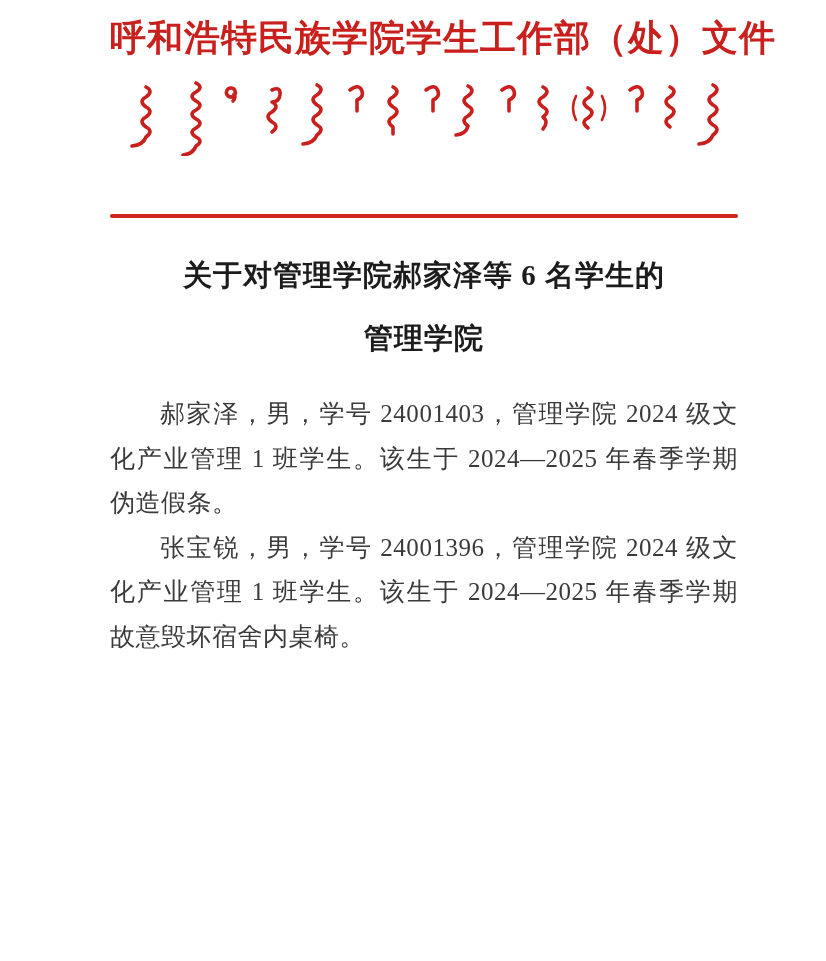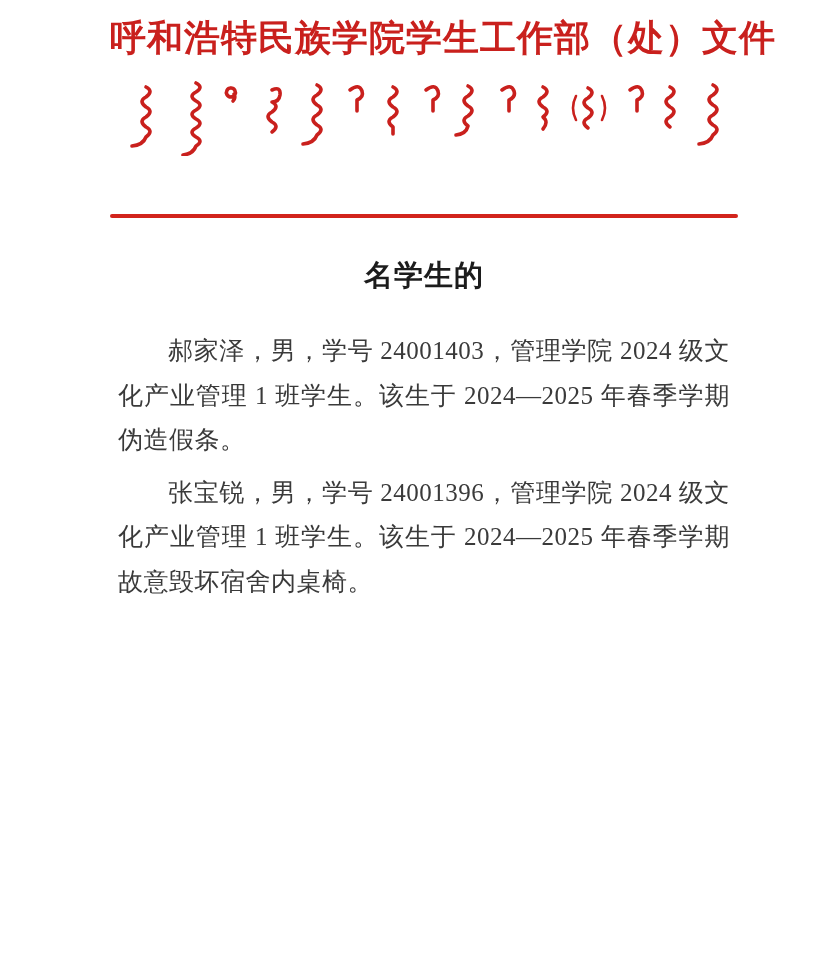--- a/index.html
+++ b/index.html
@@ -54,21 +54,21 @@
   .doc-body {
     margin-top: 22px;
     color: #3a3a3a;
     font-size: 25px;
     line-height: 44.6px;
     text-align: justify;
     text-justify: inter-ideograph;
     letter-spacing: 0.5px;
   }
   .doc-body p {
-    margin: 8px;
+    margin: 0;
     text-indent: 50px;
   }
 </style>
 </head>
 <body>
 
 <div class="page">
 
   <div class="letterhead">呼和浩特民族学院学生工作部（处）文件</div>
 
@@ -105,21 +105,22 @@
 
       <path d="M560,9 q8,4 0,10 q-8,4 0,10 q8,4 0,10 q-8,4 0,10"></path>
 
       <path d="M603,7 q8,4 0,10 q-8,4 0,10 q8,4 0,10 q-8,4 0,10 q8,4 0,10 q-3,8 -14,9"></path>
     </svg>
   </div>
 
   <div class="red-line"></div>
 
   <div class="doc-title">
-    <div>名学生的</div>
+    <div>关于对管理学院郝家泽等 6 名学生的</div>
+    <div>管理学院</div>
   </div>
 
   <div class="doc-body">
     <p>郝家泽，男，学号 24001403，管理学院 2024 级文化产业管理 1 班学生。该生于 2024—2025 年春季学期伪造假条。</p>
     <p>张宝锐，男，学号 24001396，管理学院 2024 级文化产业管理 1 班学生。该生于 2024—2025 年春季学期故意毁坏宿舍内桌椅。</p>
 
   </div>
 
 </div>
 

